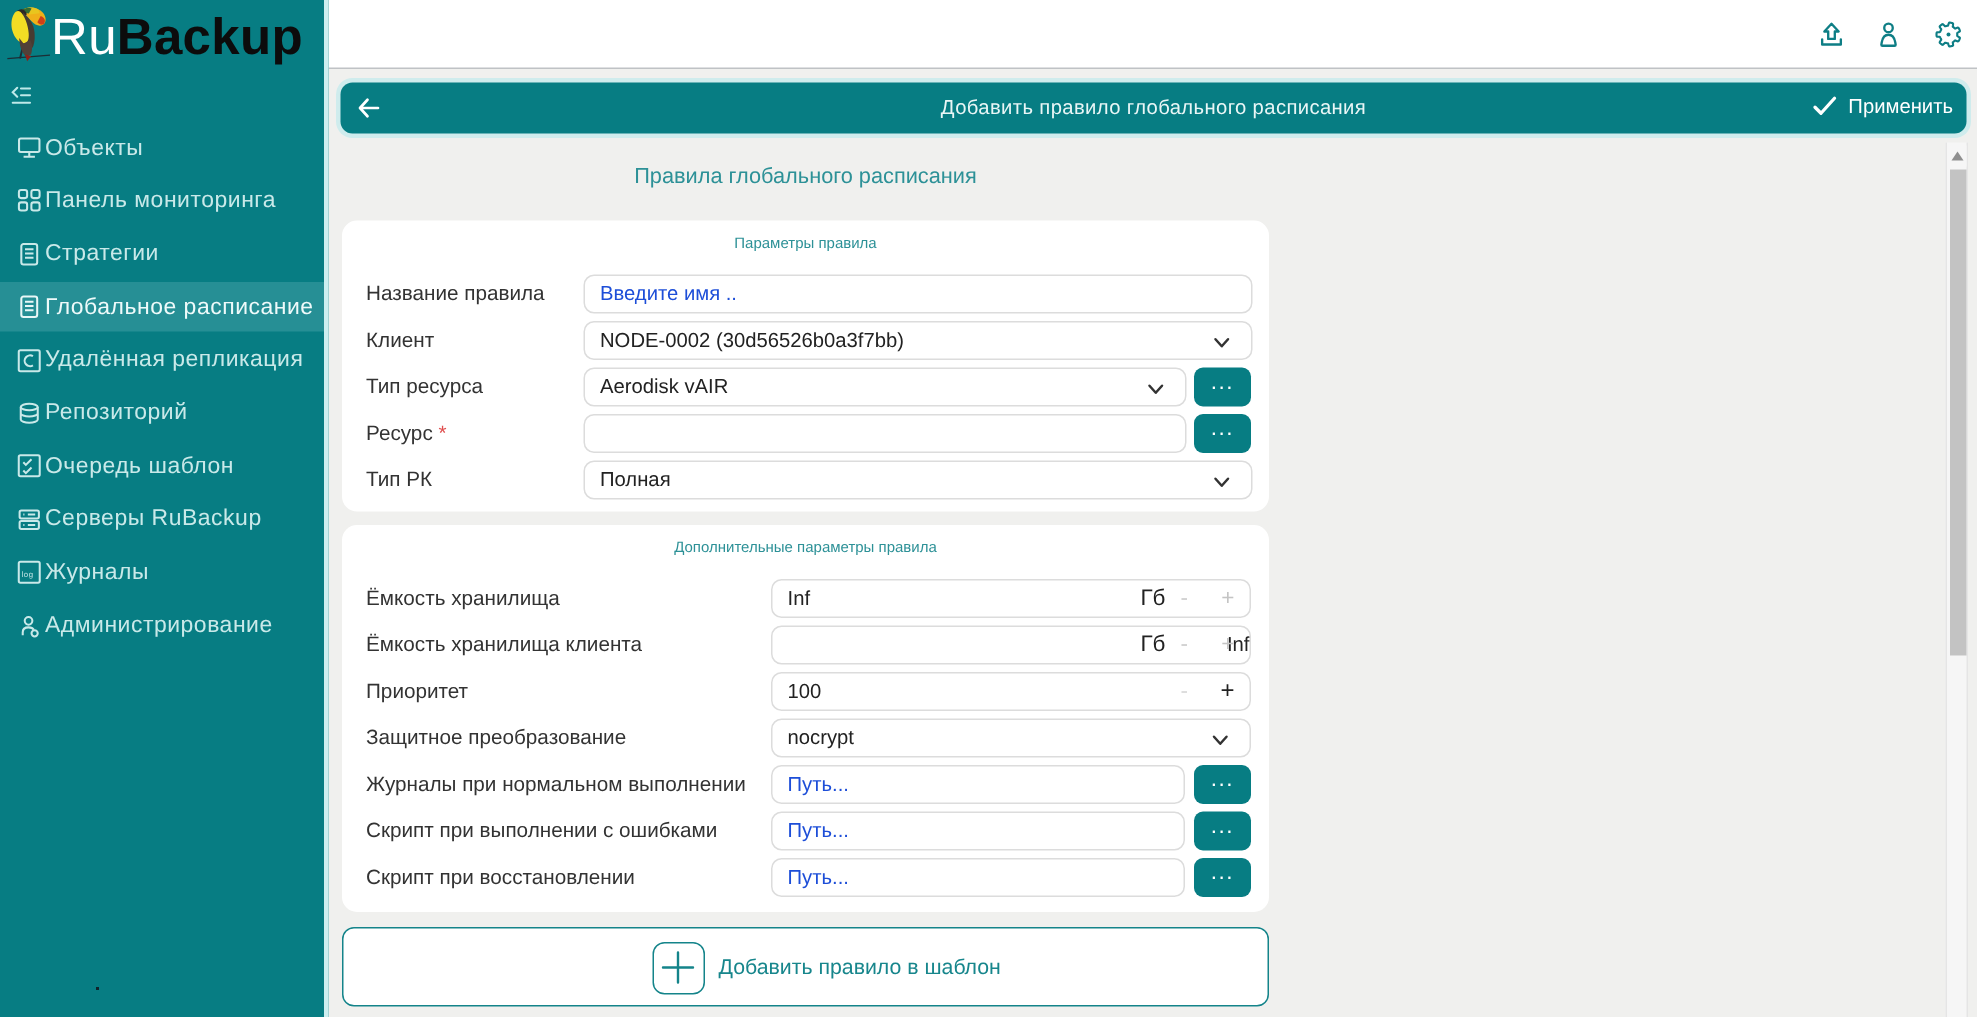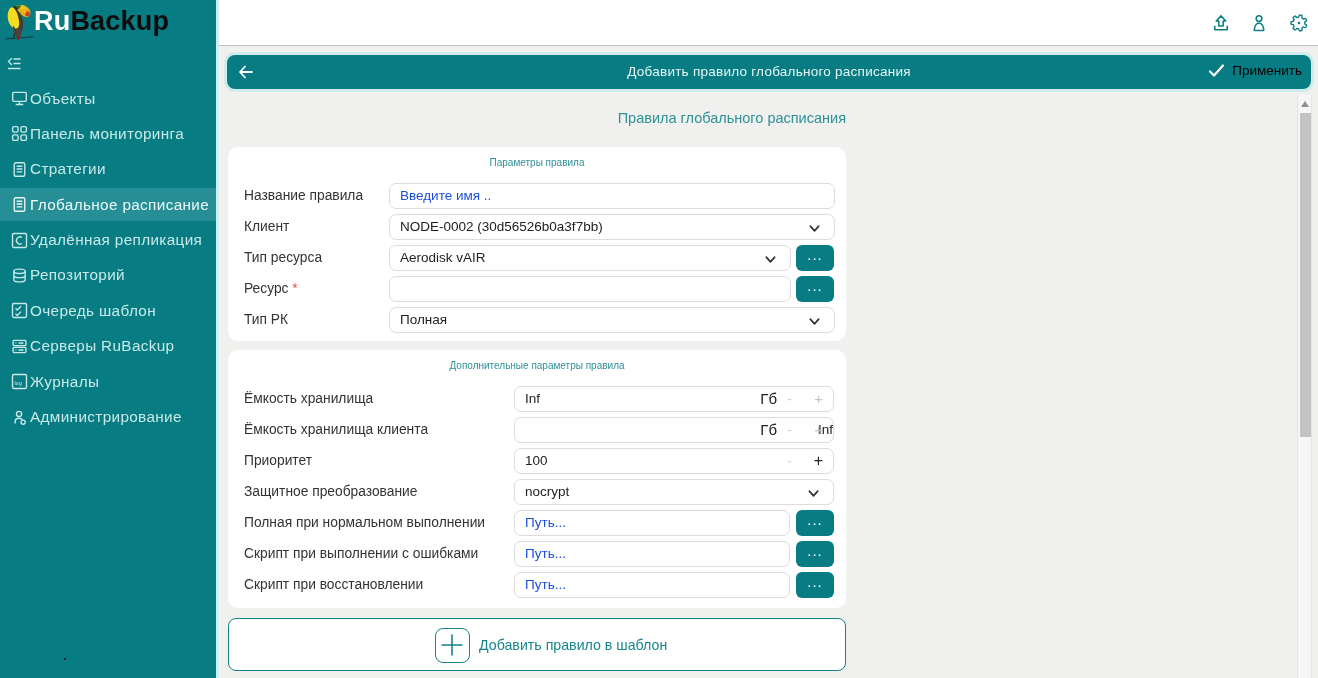--- a/index.html
+++ b/index.html
@@ -1,38 +1,38 @@
 <!DOCTYPE html>
 <html><head><meta charset="utf-8">
 <style>
 *{margin:0;padding:0;box-sizing:border-box;}
 html,body{width:1318px;height:678px;overflow:hidden;}
 body{font-family:"Liberation Sans",sans-serif;background:#f0f0ee;}
 #page{position:relative;width:1318px;height:678px;overflow:hidden;}
 
 #sidebar{position:absolute;left:0;top:0;width:219px;height:678px;background:#077d83;border-right:3px solid #cdeff0;}
 #logo{position:absolute;left:0;top:0;width:216px;height:46px;}
-#logotext{position:absolute;left:34px;top:6px;font-size:27px;font-weight:bold;letter-spacing:0.2px;color:#fff;}
+#logotext{position:absolute;left:34px;top:6px;font-size:34px;font-weight:normal;letter-spacing:0.2px;color:#fff;}
 #logotext b{color:#0c0c0c;}
 #collapse{position:absolute;left:7px;top:55px;}
 #menu{position:absolute;left:0;top:82px;width:216px;}
 .mi{position:relative;height:33px;margin-bottom:2.4px;display:flex;align-items:center;color:#c9e9e9;font-size:15.3px;letter-spacing:0.35px;}
 .mi svg{position:absolute;left:10.5px;top:8px;width:17px;height:17px;}
 .mi span{position:absolute;left:30px;top:50%;transform:translateY(-50%);white-space:nowrap;}
 .mi.sel{background:#268f95;color:#eefafa;}
 #vdot{position:absolute;left:64px;top:658px;width:2px;height:2px;background:#10232b;}
 
 #topbar{position:absolute;left:219px;top:0;width:1099px;height:46px;background:#ffffff;border-bottom:1px solid #bfc2c5;}
 .tico{position:absolute;top:12px;}
 
 #hdrbar{position:absolute;left:227px;top:55px;width:1084px;height:34px;background:#077d83;border-radius:8px;box-shadow:0 0 0 3px #cfeced;}
 #hdrbar .back{position:absolute;left:10px;top:8px;}
 #hdrbar .title{position:absolute;left:0;right:0;top:9px;text-align:center;color:#e9f6f6;font-size:13.5px;letter-spacing:0.25px;}
-#hdrbar .apply{position:absolute;right:9px;top:8px;color:#000000;font-size:13.5px;display:flex;align-items:center;gap:7px;}
-#pagetitle{position:absolute;left:228px;top:110px;width:618px;text-align:right;color:#2d9197;font-size:14.5px;}
+#hdrbar .apply{position:absolute;right:9px;top:8px;color:#ffffff;font-size:13.5px;display:flex;align-items:center;gap:7px;}
+#pagetitle{position:absolute;left:228px;top:110px;width:618px;text-align:center;color:#2d9197;font-size:14.5px;}
 .card{position:absolute;left:228px;width:618px;background:#fff;border-radius:10px;}
 #card1{top:147px;height:194px;}
 #card2{top:350px;height:258px;}
 .ctitle{position:absolute;left:0;width:100%;top:10px;text-align:center;color:#2d9197;font-size:10px;}
 .row{position:absolute;height:26px;}
 .row .lbl{position:absolute;left:16px;top:5px;font-size:13.8px;color:#333;white-space:nowrap;}
 .red{color:#e04f4f;}
 .inp{position:absolute;height:26px;border:1px solid #dcdcdc;border-radius:7px;background:#fff;font-size:13.5px;color:#222;line-height:24px;padding-left:10px;white-space:nowrap;}
 .ph{color:#1d4ed8;}
 .chev{position:absolute;right:13px;top:7px;}
@@ -220,21 +220,21 @@
         <div class="lbl">Приоритет</div>
         <div class="inp" style="left:286px;width:320px;">100<span class="sfx" style="right:41px;color:#dadada;">-</span><span class="sfx" style="right:10px;color:#222;font-size:16px;">+</span></div>
       </div>
   <div class="row" style="top:129px;width:618px;">
         <div class="lbl">Защитное преобразование</div>
         <div class="inp" style="left:286px;width:320px;">nocrypt<svg class="chev" width="13" height="13" viewBox="0 0 14 14" fill="none" stroke="#333" stroke-width="1.8" stroke-linecap="round" stroke-linejoin="round">
             <path d="M2.5 4.5 L7 9.5 L11.5 4.5"></path>
           </svg></div>
       </div>
   <div class="row" style="top:160px;width:618px;">
-        <div class="lbl">Полная при нормальном выполнении</div>
+        <div class="lbl">Журналы при нормальном выполнении</div>
         <div class="inp ph" style="left:286px;width:276px;">Путь...</div>
         <div class="dots" style="left:568px;">...</div>
       </div>
   <div class="row" style="top:191px;width:618px;">
         <div class="lbl">Скрипт при выполнении с ошибками</div>
         <div class="inp ph" style="left:286px;width:276px;">Путь...</div>
         <div class="dots" style="left:568px;">...</div>
       </div>
   <div class="row" style="top:222px;width:641px;">
         <div class="lbl">Скрипт при восстановлении</div>

